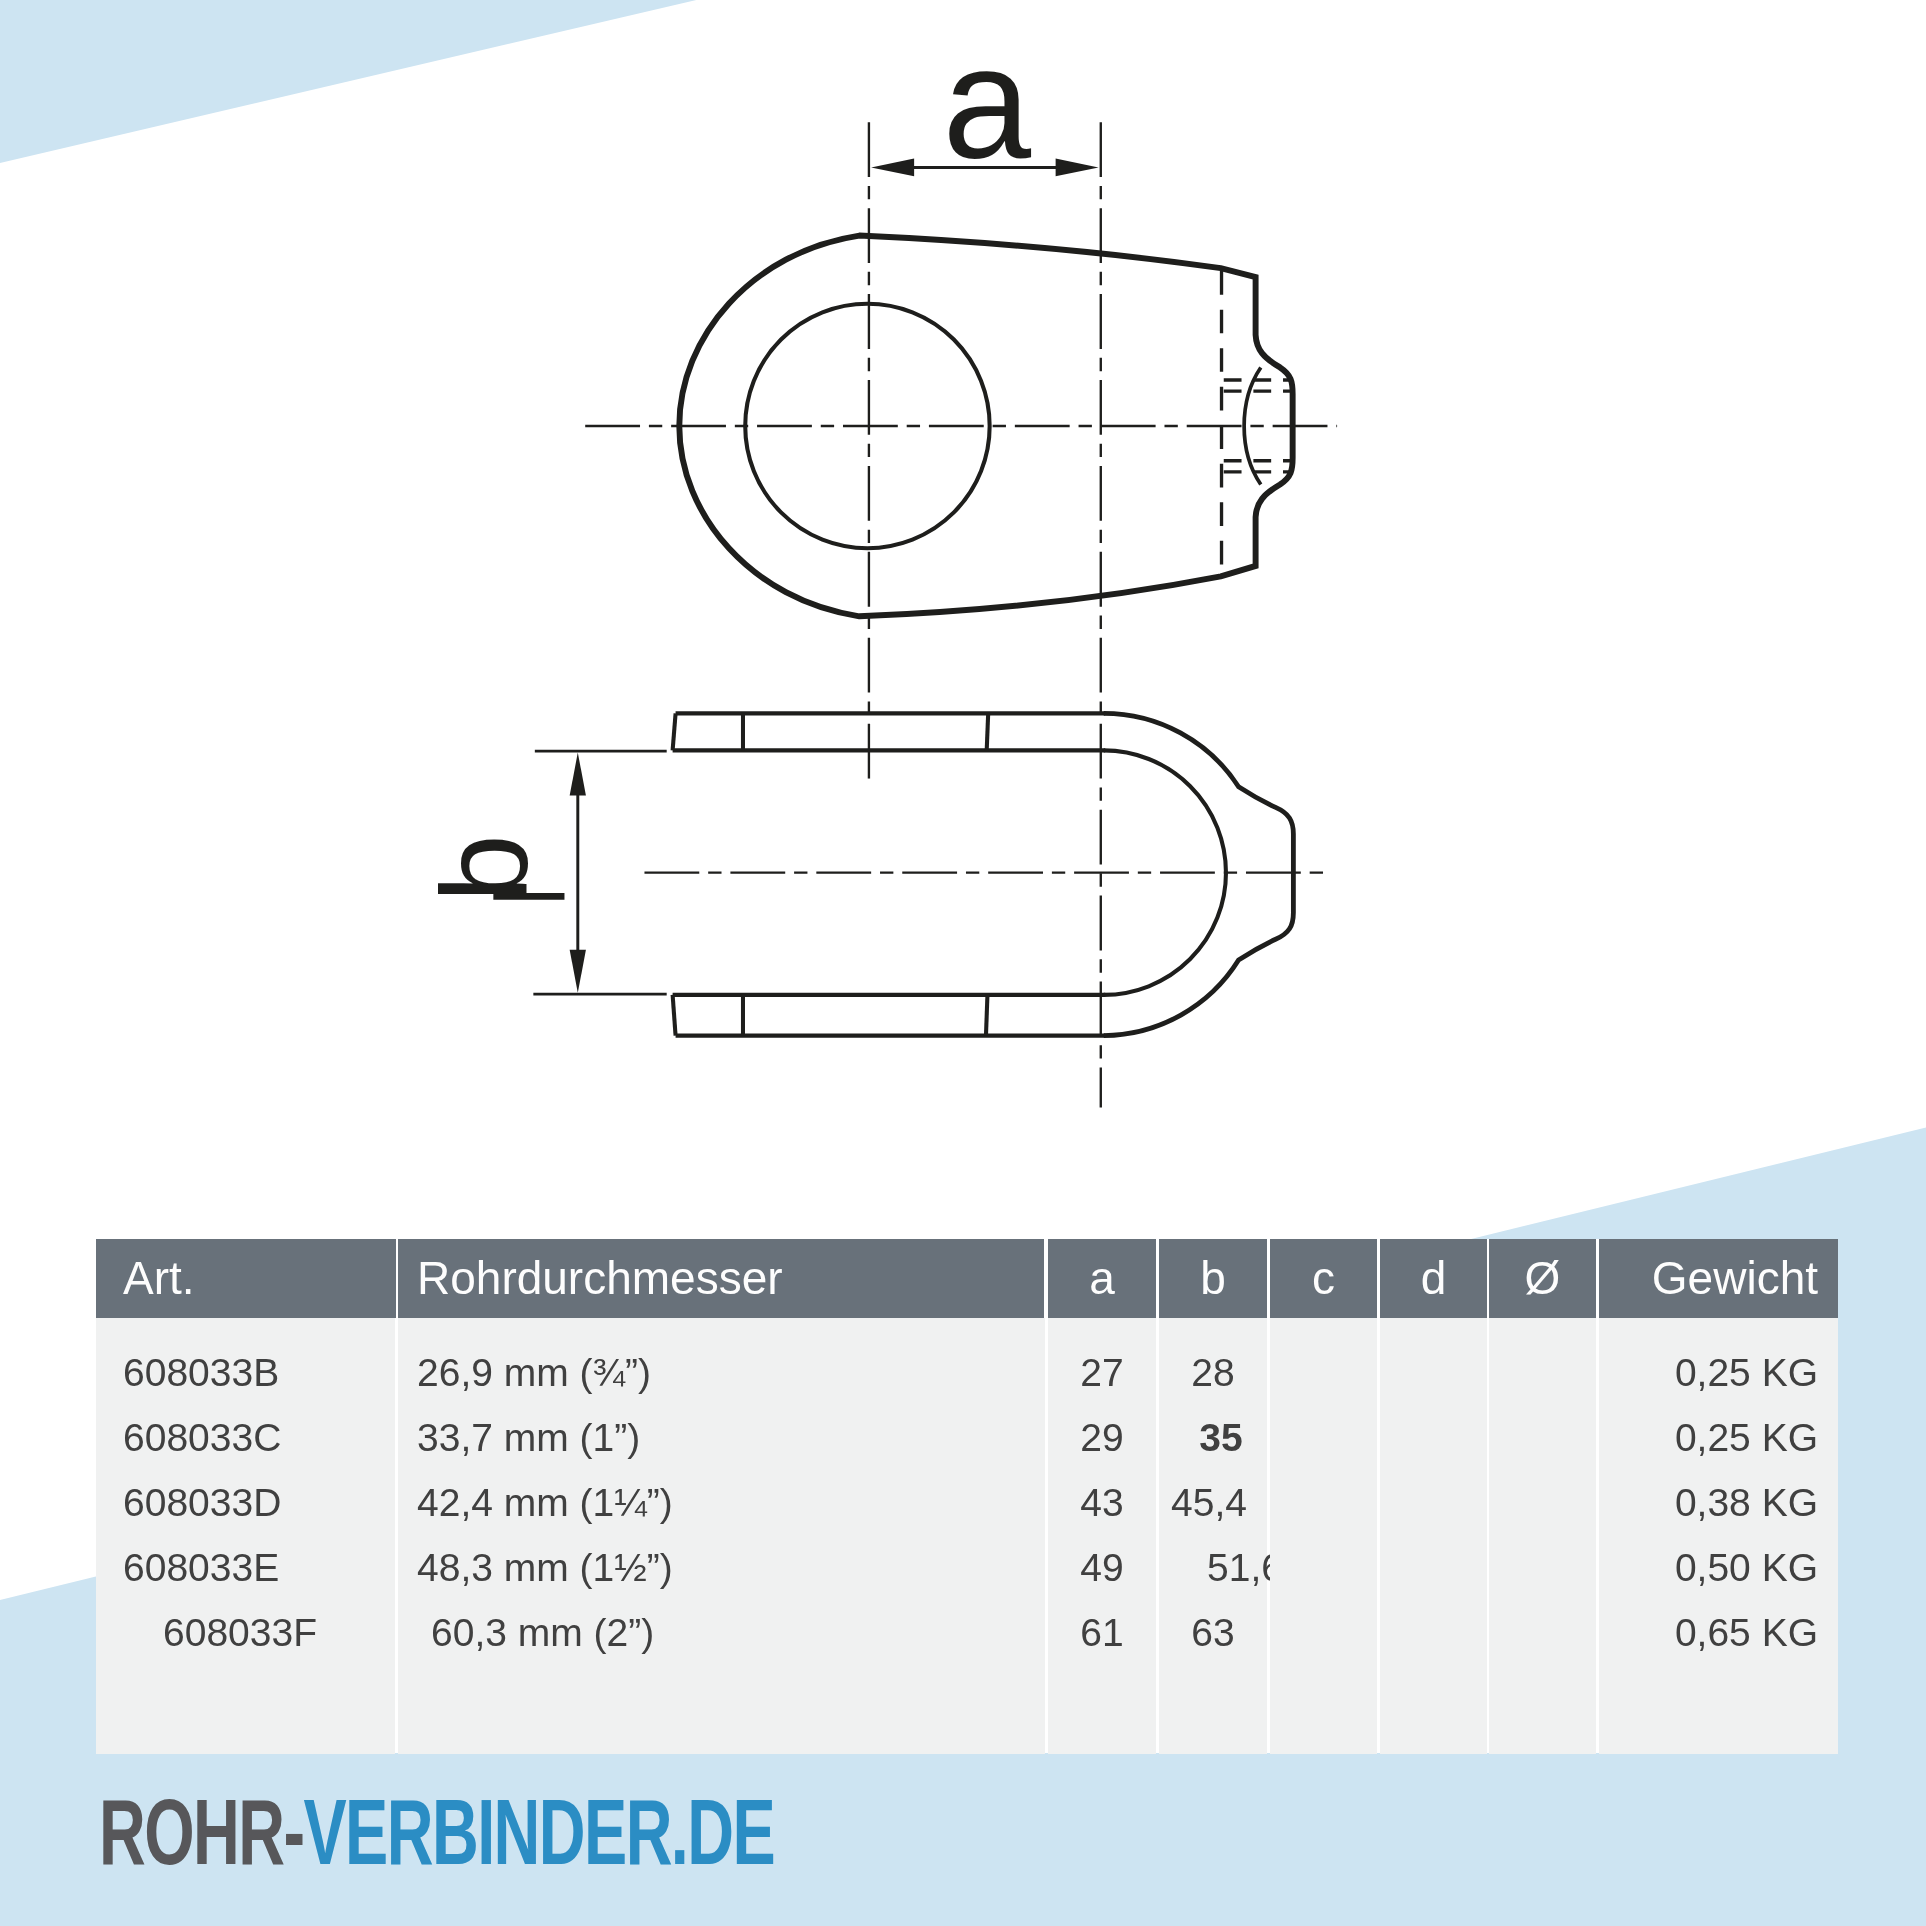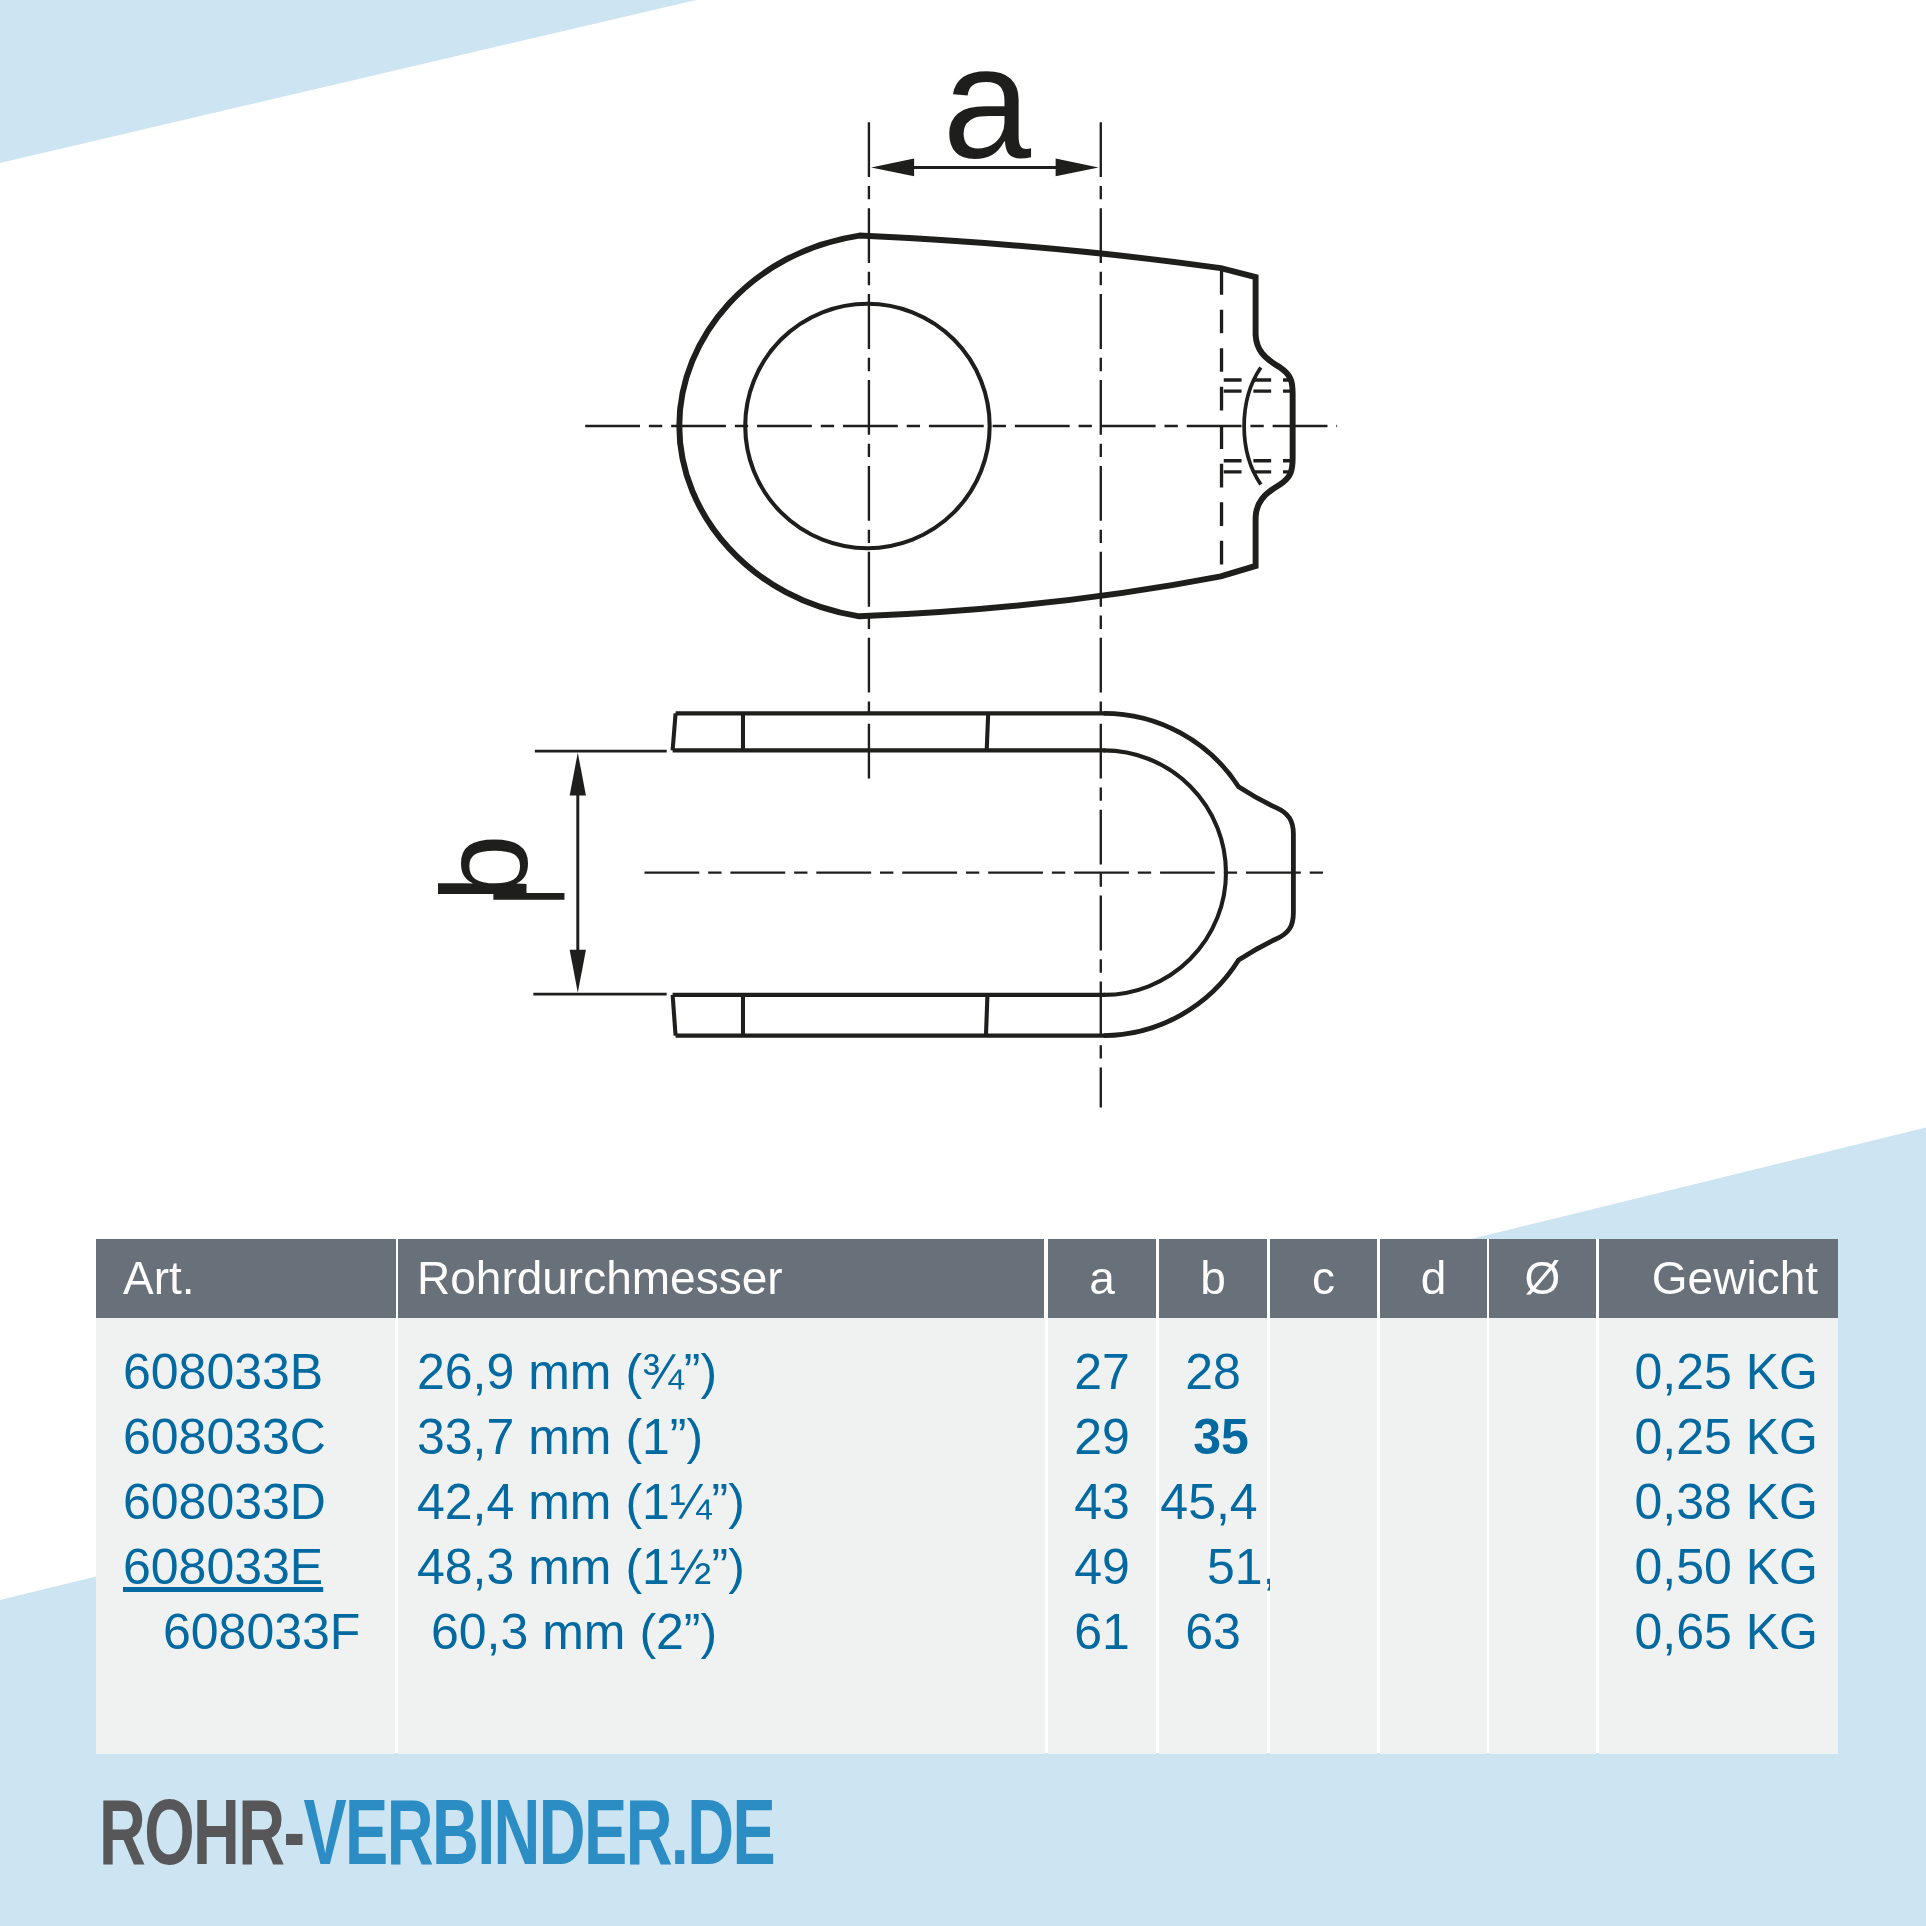--- a/index.html
+++ b/index.html
@@ -11,21 +11,21 @@
   
   #spec-table{position:absolute;left:96px;top:1239px;width:1742px;height:514px;background:#ffffff;}
   .hrow{position:absolute;left:0;top:0;width:1875px;height:79px;}
   .hcell{
     position:absolute;top:0;height:79px;background:#68717a;color:#fdfdfd;
     font-size:46px;line-height:79px;font-weight:400;white-space:nowrap;overflow:hidden;
   }
   .brow{position:absolute;left:0;top:79px;width:1742px;height:436px;}
   .bcol{position:absolute;top:0;height:436px;background:#f0f1f1;}
   .bcell{
-    display:block;height:65px;line-height:65px;font-size:50px;color:#0369a1;white-space:nowrap;
+    display:block;height:65px;line-height:65px;font-size:39px;color:#404040;white-space:nowrap;
   }
   .bcol .pad{height:22px;}
   .al{text-align:left;}
   .ac{text-align:center;}
   .ar{text-align:right;}
   
   #logo{
     position:absolute;left:99px;top:1791px;height:83px;line-height:83px;
     font-size:90px;font-weight:bold;letter-spacing:-2.2px;white-space:nowrap;
     transform:scaleX(0.72) scaleY(1.04);transform-origin:left center;
@@ -135,21 +135,21 @@
         <div class="hcell ac" style="left: 1284px; width: 107px; padding-left: 0px; padding-right: 0px;">d</div>
         <div class="hcell ac" style="left: 1393px; width: 107px; padding-left: 0px; padding-right: 0px;">Ø</div>
         <div class="hcell ar" style="left: 1503px; width: 219px; padding-left: 0px; padding-right: 20px;">Gewicht</div>
       </div>
     <div class="brow">
         <div class="bcol" style="left: 0px; width: 299px;">
           <div class="pad"></div>
           <div class="bcell al" style="padding-left: 27px; padding-right: 0px;">608033B</div>
           <div class="bcell al" style="padding-left: 27px; padding-right: 0px;">608033C</div>
           <div class="bcell al" style="padding-left: 27px; padding-right: 0px;">608033D</div>
-          <div class="bcell al" style="padding-left: 27px; padding-right: 0px; text-decoration: underline;">608033E</div>
+          <div class="bcell al" style="padding-left: 27px; padding-right: 0px;">608033E</div>
           <div class="bcell al" style="padding-left: 27px; padding-right: 0px; margin-left: 40px;">608033F</div>
         </div>
         <div class="bcol" style="left: 302px; width: 647px;">
           <div class="pad"></div>
           <div class="bcell al" style="padding-left: 19px; padding-right: 0px;">26,9 mm (¾”)</div>
           <div class="bcell al" style="padding-left: 19px; padding-right: 0px;">33,7 mm (1”)</div>
           <div class="bcell al" style="padding-left: 19px; padding-right: 0px;">42,4 mm (1¼”)</div>
           <div class="bcell al" style="padding-left: 19px; padding-right: 0px;">48,3 mm (1½”)</div>
           <div class="bcell al" style="padding-left: 33px; padding-right: 0px;">60,3 mm (2”)</div>
         </div>

